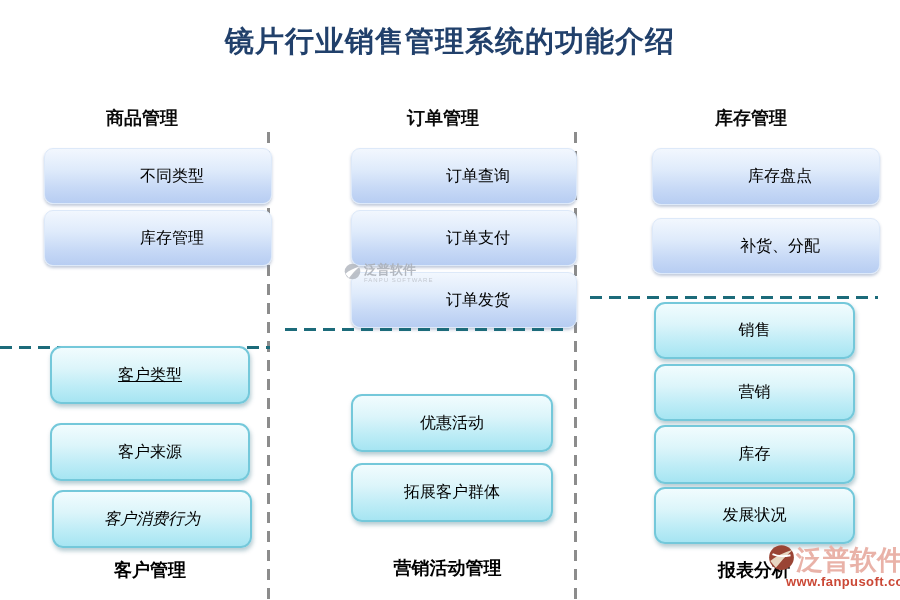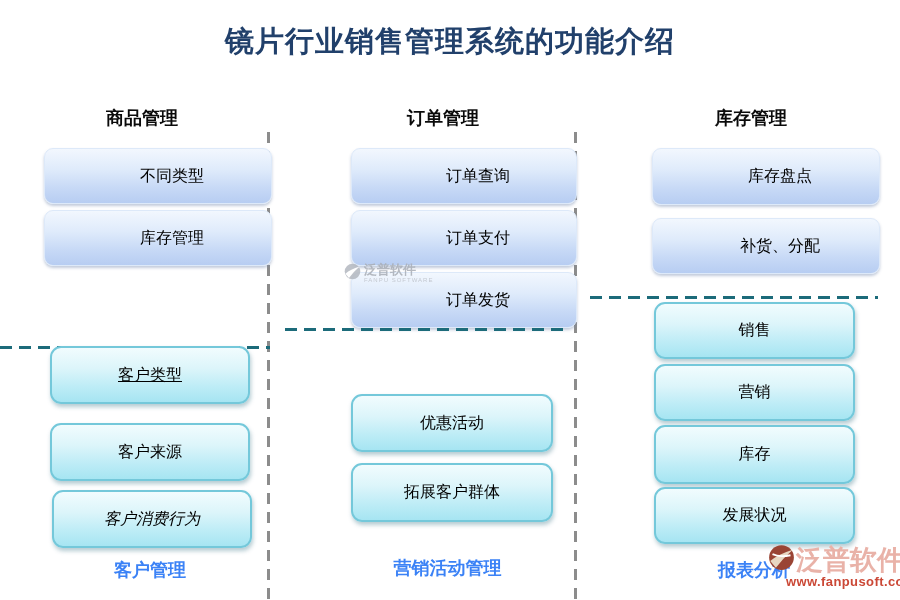--- a/index.html
+++ b/index.html
@@ -8,21 +8,21 @@
     font-family:"Liberation Sans","DejaVu Sans",sans-serif;
   }
   .title{
     position:absolute;left:0;top:22px;width:900px;text-align:center;
     font-size:29px;font-weight:bold;color:#21406b;letter-spacing:1px;
   }
   .col-header{
     position:absolute;text-align:center;font-size:18px;font-weight:bold;color:#0a0a0a;
   }
   .col-footer{
-    position:absolute;text-align:center;font-size:18px;font-weight:bold;color:#3b82f6;
+    position:absolute;text-align:center;font-size:18px;font-weight:bold;color:#000000;
   }
   .btn{
     position:absolute;display:flex;align-items:center;justify-content:center;
     font-size:16px;color:#000;text-align:center;
   }
   .btn-blue{
     background:linear-gradient(180deg,#f2f7fe 0%,#dfebfb 38%,#c7d9f6 72%,#b7cdf2 100%);
     border:1px solid #dde9f9;border-radius:9px;
     box-shadow:0 2px 3px rgba(120,140,175,0.45);
     padding-left:28px;

